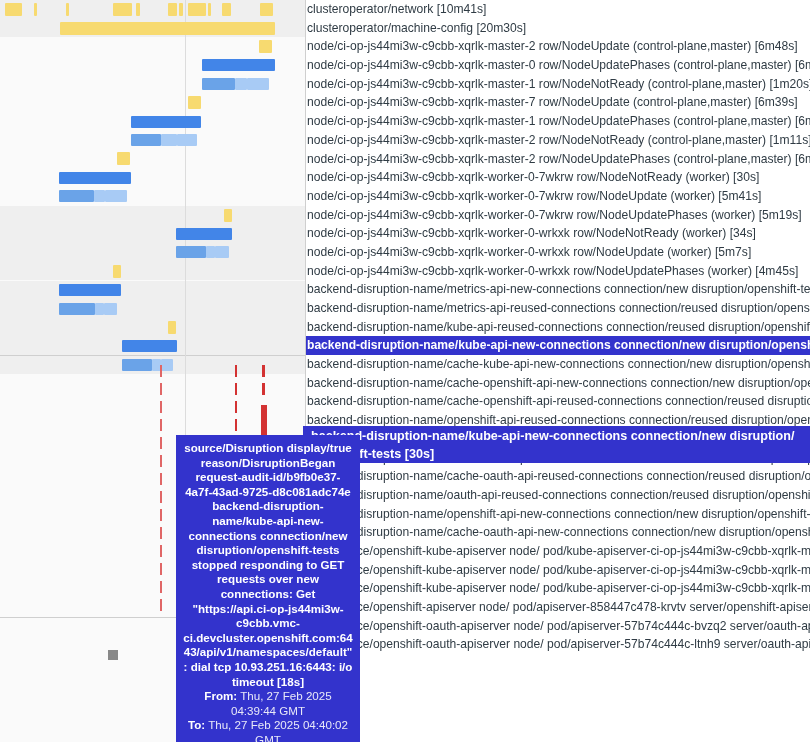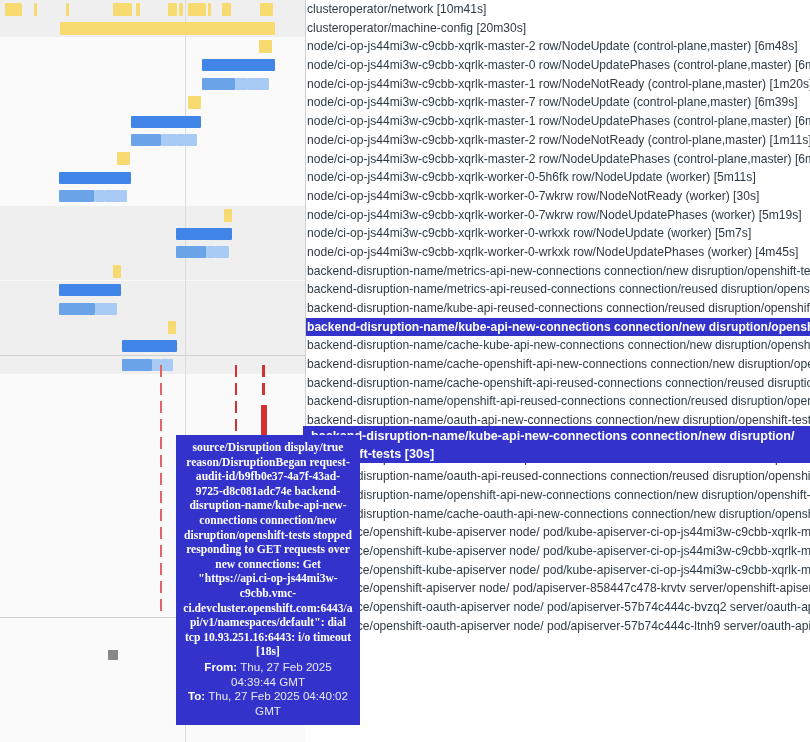--- a/index.html
+++ b/index.html
@@ -24,21 +24,21 @@
   
   #selbar{position:absolute;left:303px;top:403px;width:507px;height:37px;
           background:#3333cc;color:#fff;font-weight:bold;font-size:12.6px;
           line-height:18px;padding:1px 0 0 8px;box-sizing:border-box;z-index:40;}
 
   
   #tooltip{position:absolute;left:176px;top:435px;width:184px;
            background:#3333cc;color:#ffffff;z-index:60;
            font-size:11.6px;line-height:14.6px;text-align:center;
            padding:6px 7px 7px 7px;box-sizing:border-box;font-weight:bold;}
-  #tooltip .tt-body{word-break:break-word;font-family:Liberation Serif, serif;}
+  #tooltip .tt-body{word-break:break-word;}
   #tooltip .tt-time{font-weight:normal;color:#e8e8f8;}
   #tooltip .tt-k{font-weight:bold;color:#ffffff;}
 </style>
 </head>
 <body>
 
 <div id="page">
 
   <div id="chart">
       <div class="band" style="top: 0px; height: 18.7px;"></div>
@@ -107,23 +107,24 @@
   <div id="labels">
       <div class="lrow">clusteroperator/network [10m41s]</div>
       <div class="lrow">clusteroperator/machine-config [20m30s]</div>
       <div class="lrow">node/ci-op-js44mi3w-c9cbb-xqrlk-master-2 row/NodeUpdate (control-plane,master) [6m48s]</div>
       <div class="lrow">node/ci-op-js44mi3w-c9cbb-xqrlk-master-0 row/NodeUpdatePhases (control-plane,master) [6m16s]</div>
       <div class="lrow">node/ci-op-js44mi3w-c9cbb-xqrlk-master-1 row/NodeNotReady (control-plane,master) [1m20s]</div>
       <div class="lrow">node/ci-op-js44mi3w-c9cbb-xqrlk-master-7 row/NodeUpdate (control-plane,master) [6m39s]</div>
       <div class="lrow">node/ci-op-js44mi3w-c9cbb-xqrlk-master-1 row/NodeUpdatePhases (control-plane,master) [6m14s]</div>
       <div class="lrow">node/ci-op-js44mi3w-c9cbb-xqrlk-master-2 row/NodeNotReady (control-plane,master) [1m11s]</div>
       <div class="lrow">node/ci-op-js44mi3w-c9cbb-xqrlk-master-2 row/NodeUpdatePhases (control-plane,master) [6m21s]</div>
-      <div class="lrow">node/ci-op-js44mi3w-c9cbb-xqrlk-worker-0-5h6fk row/NodeUpdate (worker) [5m11s]</div>
       <div class="lrow">node/ci-op-js44mi3w-c9cbb-xqrlk-worker-0-7wkrw row/NodeNotReady (worker) [30s]</div>
+      <div class="lrow">node/ci-op-js44mi3w-c9cbb-xqrlk-worker-0-7wkrw row/NodeUpdate (worker) [5m41s]</div>
       <div class="lrow">node/ci-op-js44mi3w-c9cbb-xqrlk-worker-0-7wkrw row/NodeUpdatePhases (worker) [5m19s]</div>
+      <div class="lrow">node/ci-op-js44mi3w-c9cbb-xqrlk-worker-0-wrkxk row/NodeNotReady (worker) [34s]</div>
       <div class="lrow">node/ci-op-js44mi3w-c9cbb-xqrlk-worker-0-wrkxk row/NodeUpdate (worker) [5m7s]</div>
       <div class="lrow">node/ci-op-js44mi3w-c9cbb-xqrlk-worker-0-wrkxk row/NodeUpdatePhases (worker) [4m45s]</div>
       <div class="lrow">backend-disruption-name/metrics-api-new-connections connection/new disruption/openshift-tests</div>
       <div class="lrow">backend-disruption-name/metrics-api-reused-connections connection/reused disruption/openshift</div>
       <div class="lrow">backend-disruption-name/kube-api-reused-connections connection/reused disruption/openshift-te</div>
       <div class="lrow sel">backend-disruption-name/kube-api-new-connections connection/new disruption/openshift-tests [3</div>
       <div class="lrow">backend-disruption-name/cache-kube-api-new-connections connection/new disruption/openshift-t</div>
       <div class="lrow">backend-disruption-name/cache-openshift-api-new-connections connection/new disruption/opens</div>
       <div class="lrow">backend-disruption-name/cache-openshift-api-reused-connections connection/reused disruption/c</div>
       <div class="lrow">backend-disruption-name/openshift-api-reused-connections connection/reused disruption/opensh</div>

